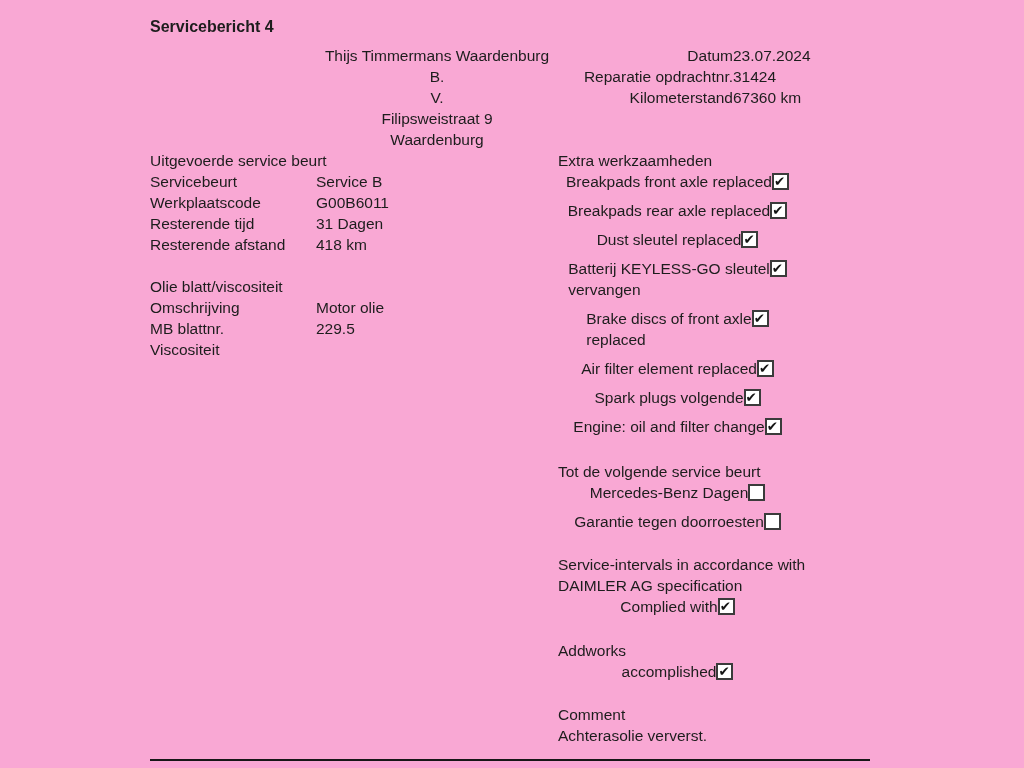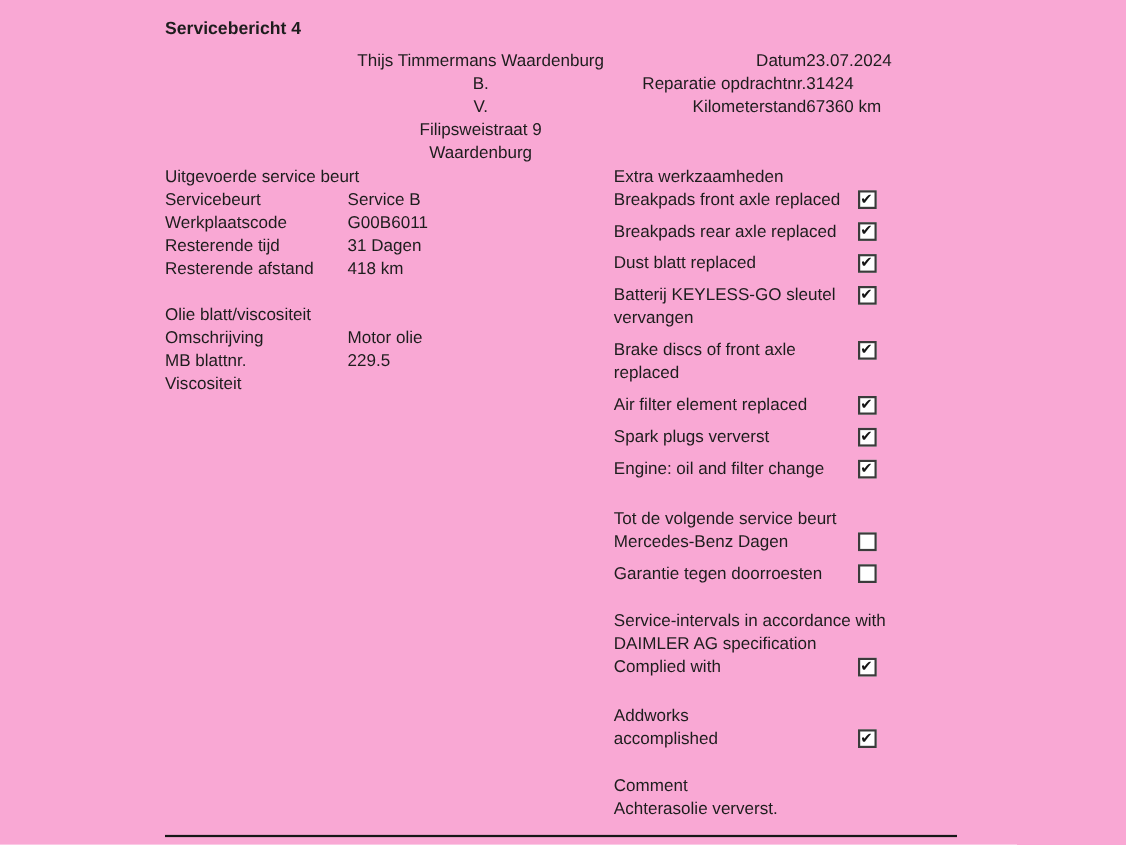--- a/index.html
+++ b/index.html
@@ -19,21 +19,21 @@
   .title { font-size: 16px; font-weight: 700; }
   .kv-row { display: flex; }
   .kv-label { flex: 0 0 auto; }
   .kv-value { flex: 0 0 auto; }
   .kv-l166 .kv-label { width: 166px; }
   .kv-l175 .kv-label { width: 175px; text-align: right; }
   .section-heading { font-weight: 400; white-space: pre-line; }
   .check-list { width: 239px; }
   .check-row {
     display: flex;
-    justify-content: space-between;
+    justify-content: center;
     align-items: flex-start;
     width: 239px;
     margin-bottom: 8px;
   }
   .check-label { max-width: 218px; white-space: pre-line; }
   .checkbox {
     box-sizing: border-box;
     width: 17px;
     height: 17px;
     border: 2px solid #3b3b3b;
@@ -139,21 +139,21 @@
             <span class="checkmark">✔</span>
           </span>
       </div>
       <div class="check-row">
         <span class="check-label">Breakpads rear axle replaced</span>
         <span class="checkbox checked">
             <span class="checkmark">✔</span>
           </span>
       </div>
       <div class="check-row">
-        <span class="check-label">Dust blatt replaced</span>
+        <span class="check-label">Dust sleutel replaced</span>
         <span class="checkbox checked">
             <span class="checkmark">✔</span>
           </span>
       </div>
       <div class="check-row">
         <span class="check-label">Batterij KEYLESS-GO sleutel
 vervangen</span>
         <span class="checkbox checked">
             <span class="checkmark">✔</span>
           </span>
@@ -165,21 +165,21 @@
             <span class="checkmark">✔</span>
           </span>
       </div>
       <div class="check-row">
         <span class="check-label">Air filter element replaced</span>
         <span class="checkbox checked">
             <span class="checkmark">✔</span>
           </span>
       </div>
       <div class="check-row">
-        <span class="check-label">Spark plugs ververst</span>
+        <span class="check-label">Spark plugs volgende</span>
         <span class="checkbox checked">
             <span class="checkmark">✔</span>
           </span>
       </div>
       <div class="check-row">
         <span class="check-label">Engine: oil and filter change</span>
         <span class="checkbox checked">
             <span class="checkmark">✔</span>
           </span>
       </div>

